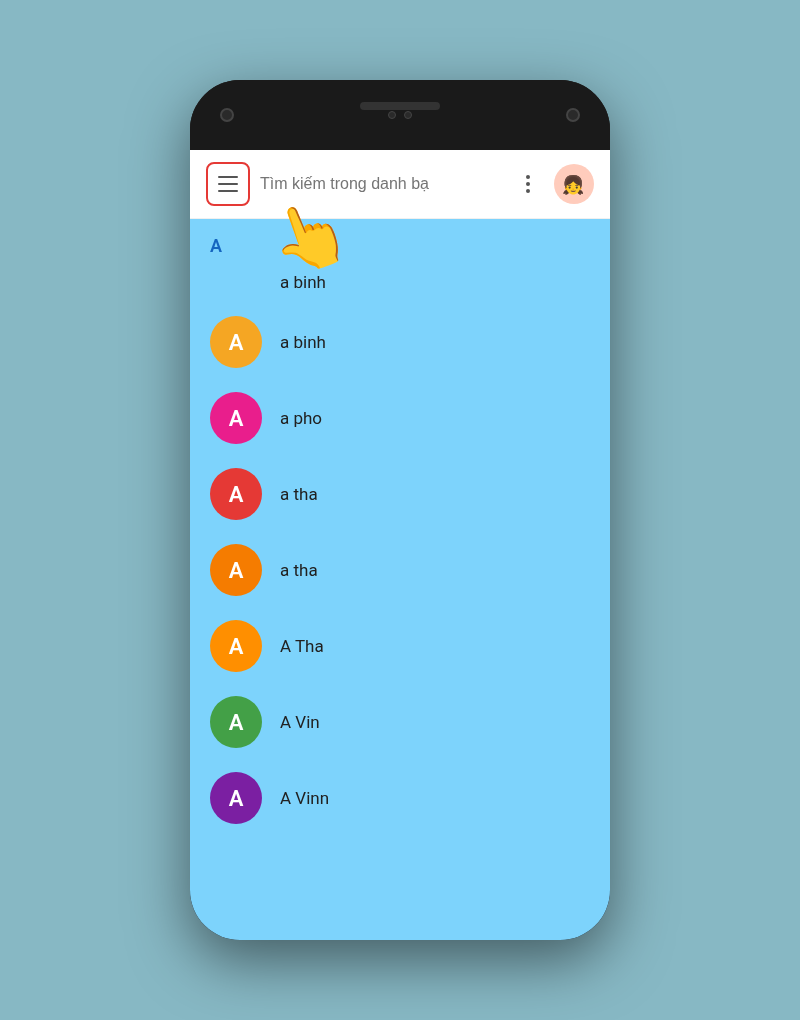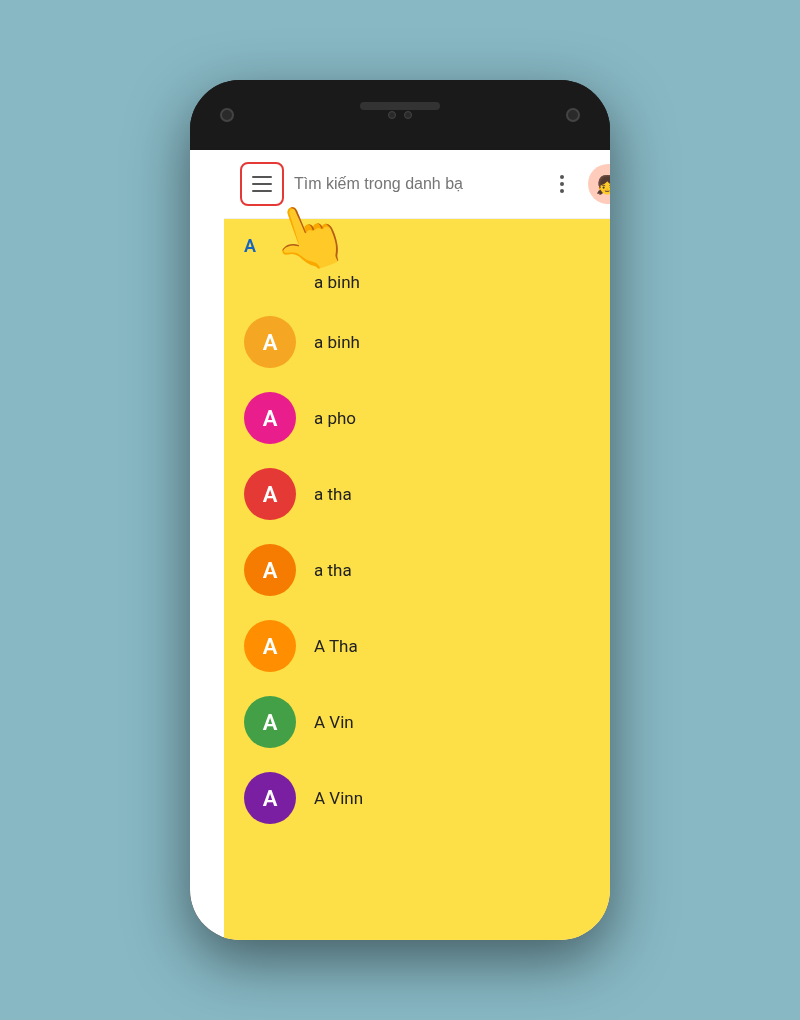--- a/index.html
+++ b/index.html
@@ -105,24 +105,23 @@
       background: #ffffff;
       border-radius: 0 0 42px 42px;
       overflow: hidden;
       position: relative;
     }
 
     
     .app-content {
       width: 100%;
       height: 100%;
-      background: #fde047;
+      background: #7dd3fc;
       display: flex;
       flex-direction: column;
-      margin-left: 34px;
     }
 
     
     .search-bar {
       display: flex;
       align-items: center;
       padding: 12px 16px;
       background: #fff;
       border-bottom: 1px solid #f0f0f0;
       gap: 10px;

